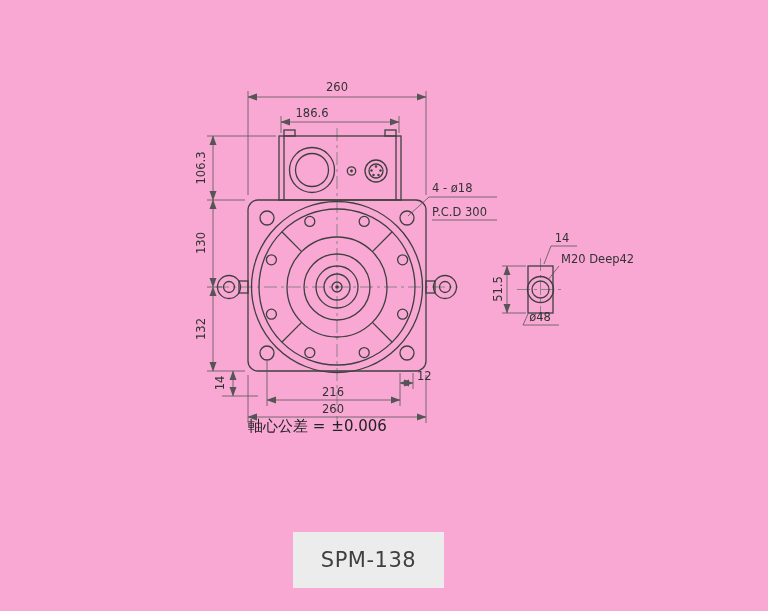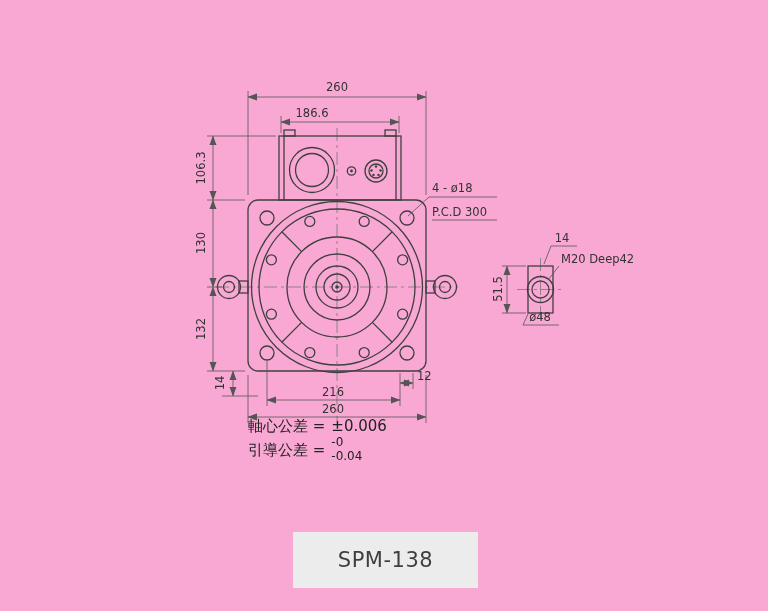--- a/index.html
+++ b/index.html
@@ -15,21 +15,21 @@
   .obj{stroke:#3f3f3f;stroke-width:1.3;fill:none;}
   .thin{stroke:#555;stroke-width:0.8;fill:none;}
   .cl{stroke:#777;stroke-width:0.8;fill:none;stroke-dasharray:13 4 3 4;}
   .fillc{fill:#3f3f3f;stroke:none;}
   .notes{
     position:absolute;left:248px;top:414px;color:#222;font-size:15px;line-height:1.5;
   }
   .notes .row{display:flex;align-items:center;gap:6px;height:24px;}
   .stack{display:inline-flex;flex-direction:column;font-size:12px;line-height:1.15;justify-content:center;}
   .badge{
-    position:absolute;left:293px;top:532px;width:185px;height:56px;background:#ececec;
+    position:absolute;left:293px;top:532px;width:151px;height:56px;background:#ececec;
     display:flex;align-items:center;justify-content:center;
     font-size:21px;color:#3f3f3f;letter-spacing:0.5px;
   }
 </style>
 </head>
 <body>
 
 <div class="canvas">
 
 <svg width="768" height="611" viewBox="0 0 768 611">
@@ -176,26 +176,19 @@
     <text x="502" y="289" text-anchor="middle" transform="rotate(-90 502 289)">51.5</text>
     <text x="540" y="321" text-anchor="middle">ø48</text>
   </g>
 </svg>
 
 <div class="notes">
   <div class="row">
     <span>軸心公差 =</span>
     <span>±0.006</span>
   </div>
-  <div class="row">
-    <span>引導公差 =</span>
-    <span class="stack">
-      <span>-0</span>
-      <span>-0.04</span>
-    </span>
-  </div>
 </div>
 
 <div class="badge">
   <span>SPM-138</span>
 </div>
 
 </div>
 
 </body></html>

